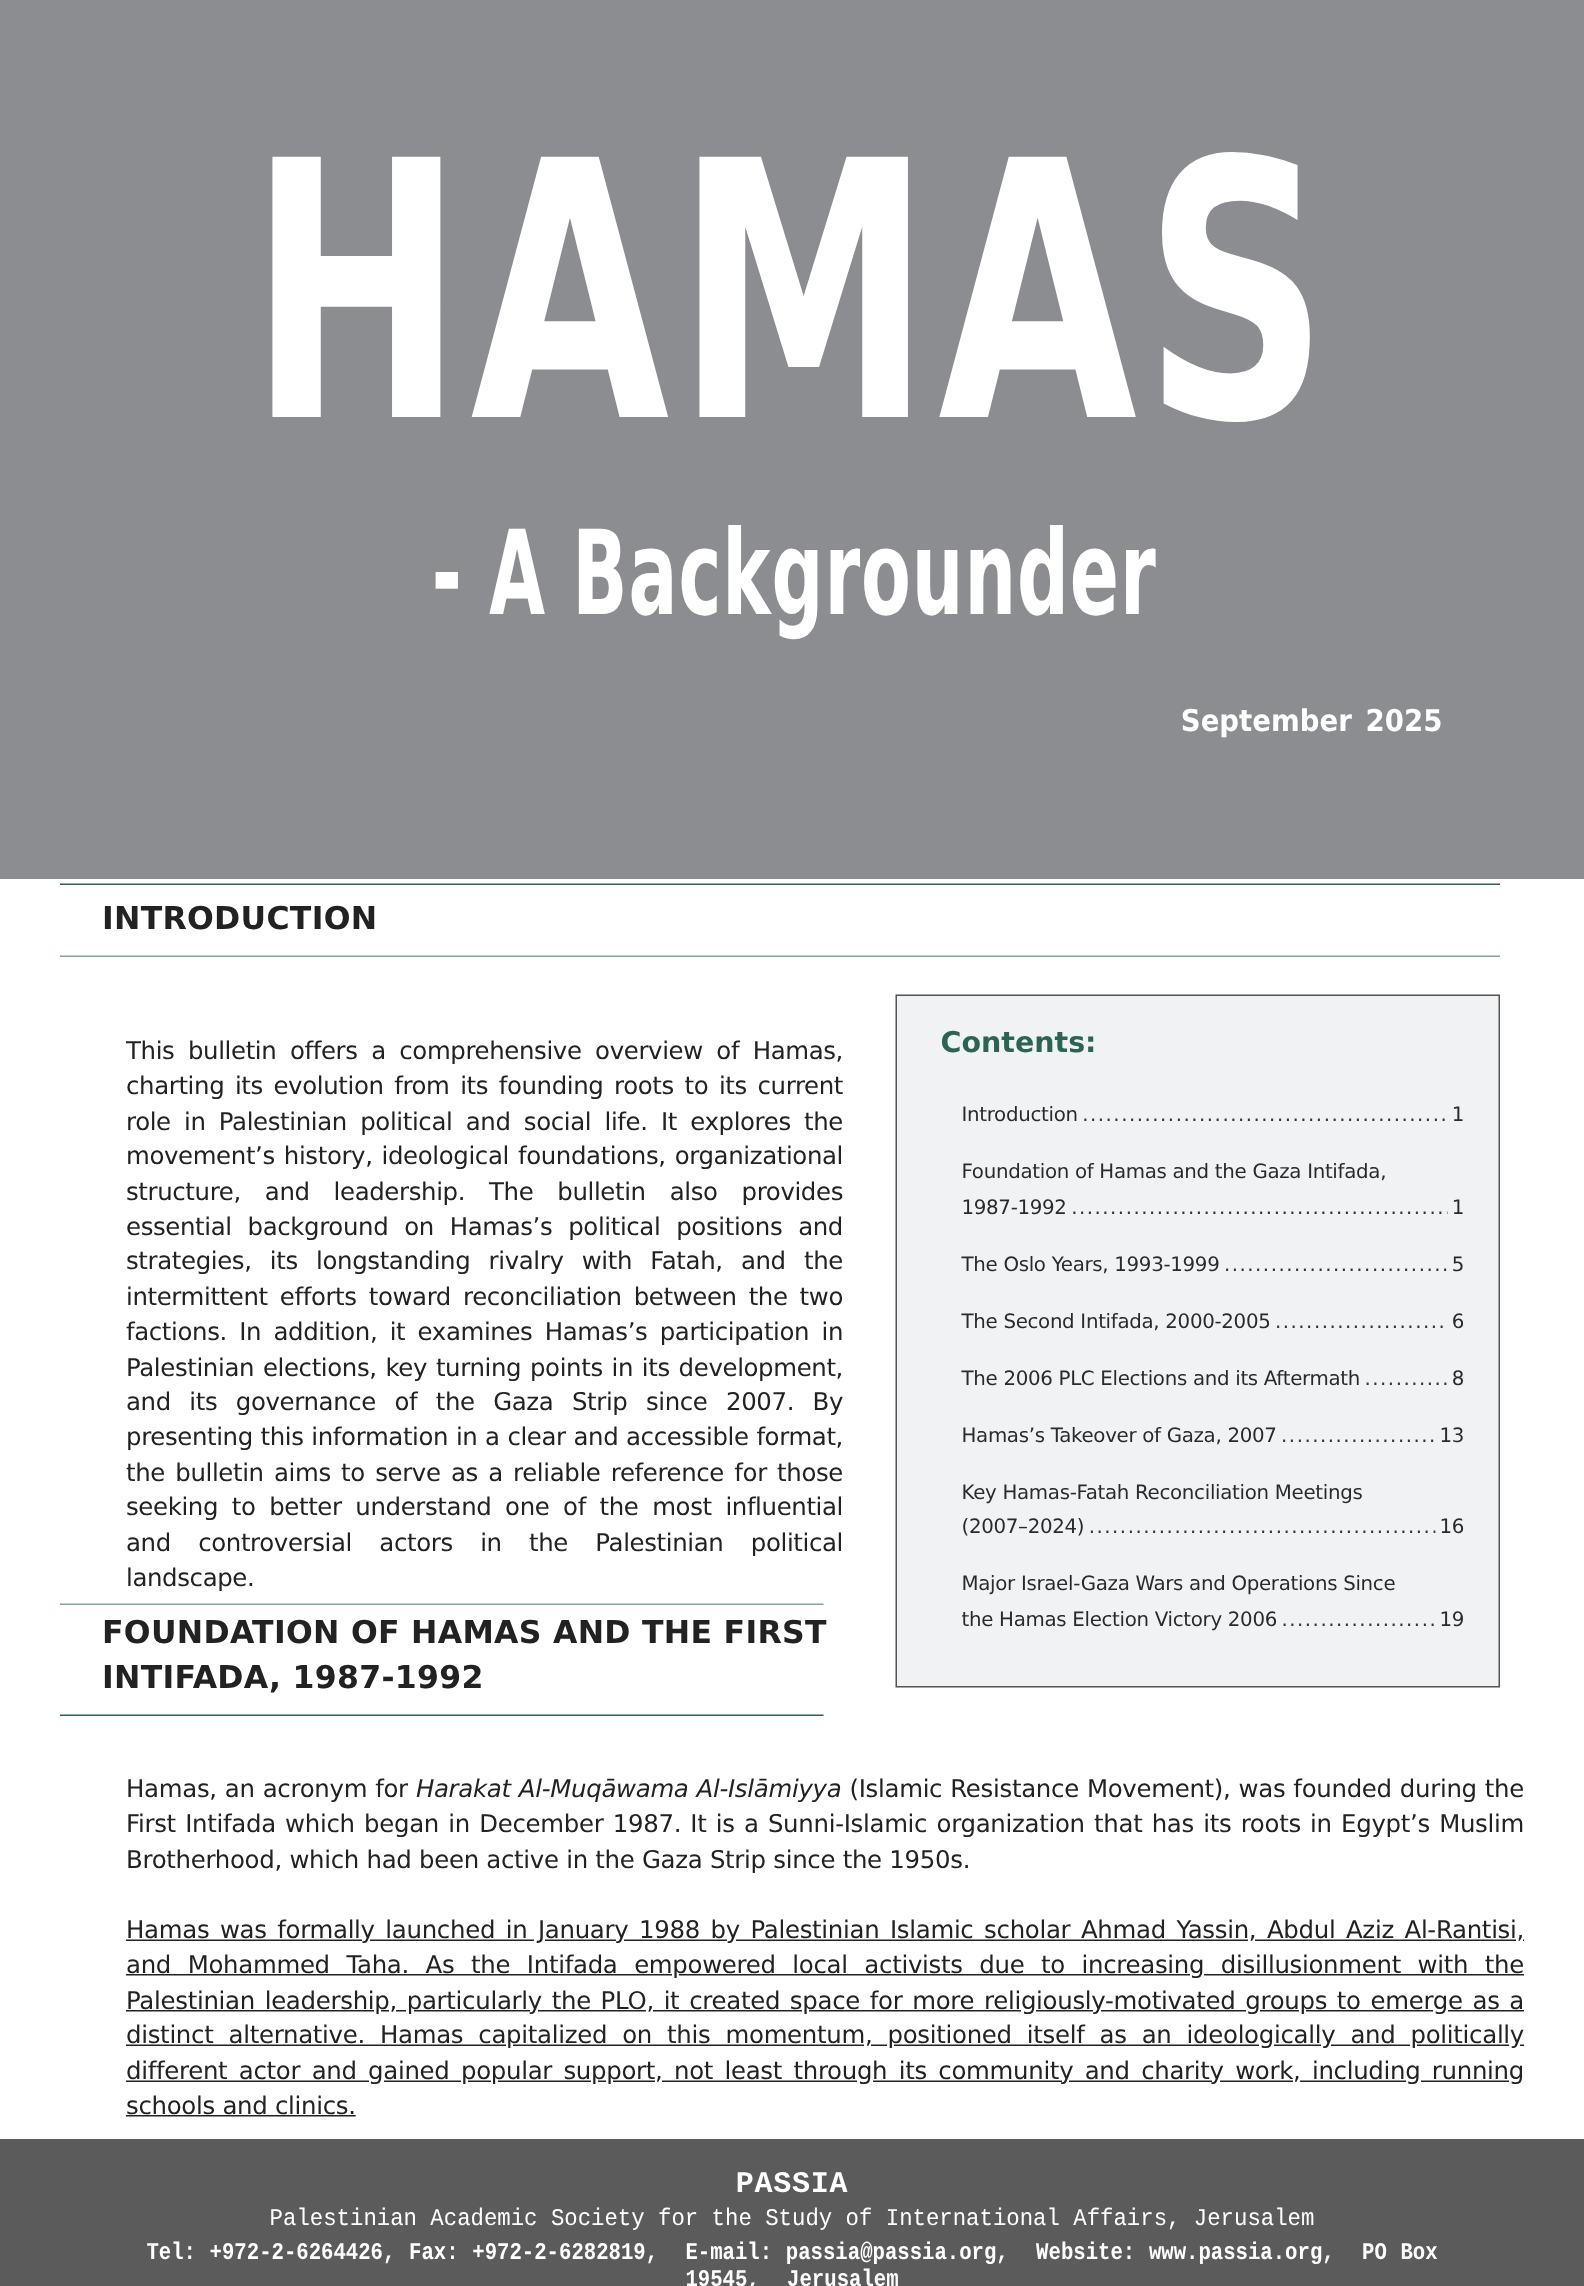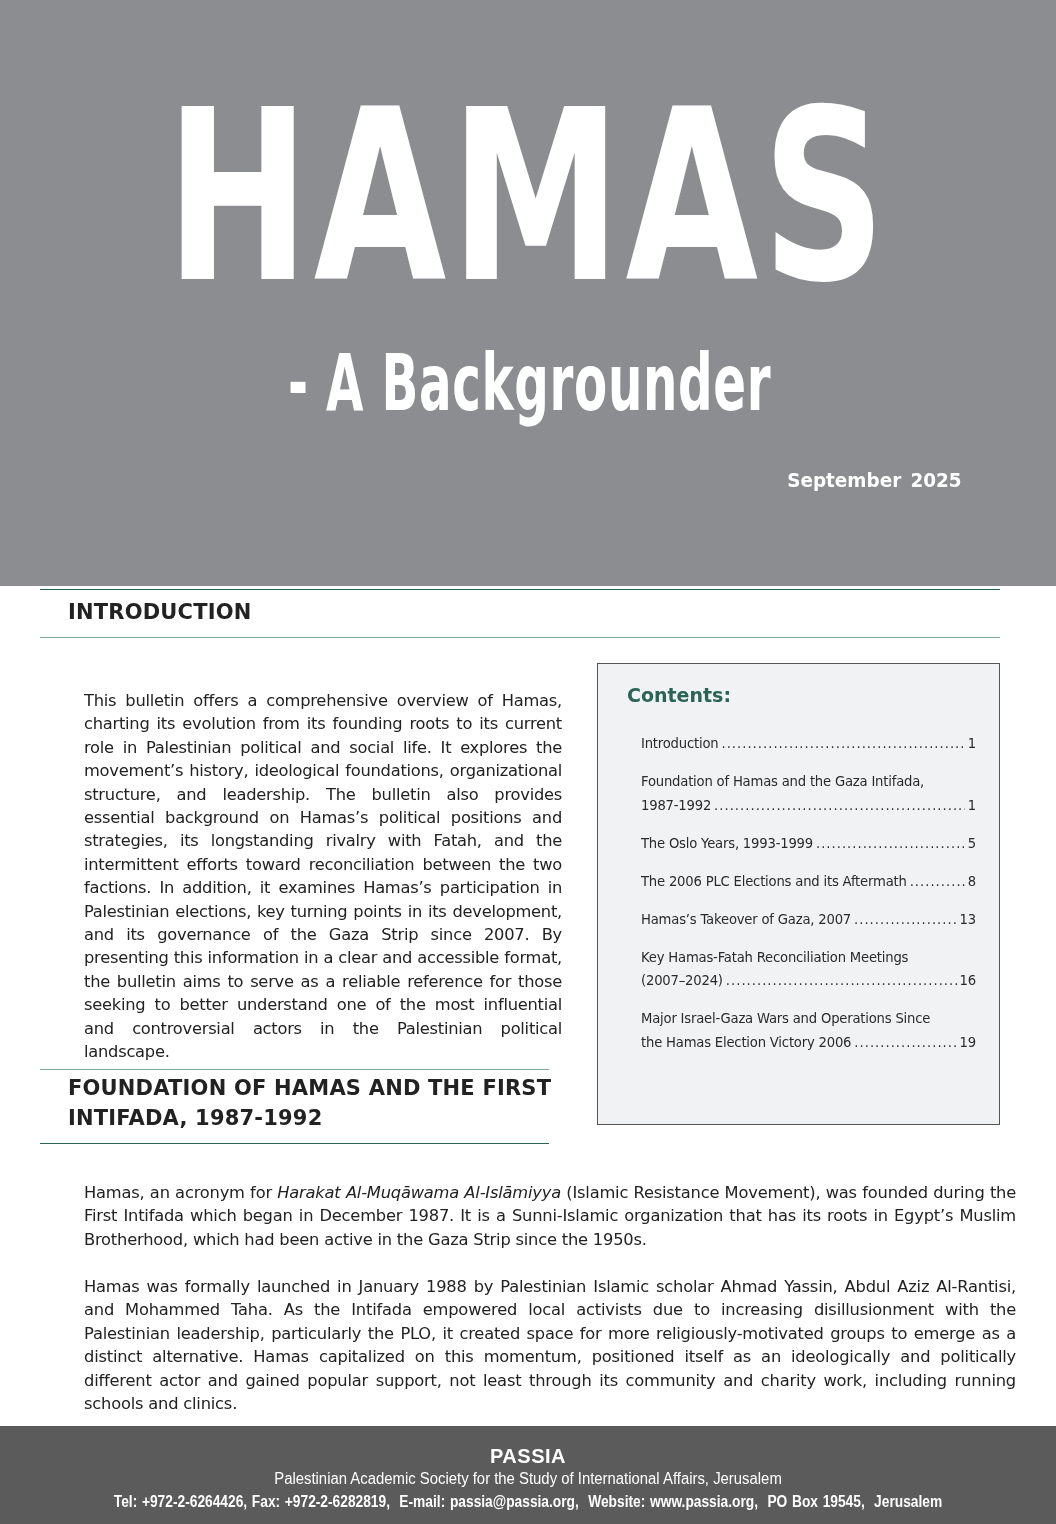--- a/index.html
+++ b/index.html
@@ -41,21 +41,21 @@
     color: #222222; letter-spacing: 0.2px; line-height: 30px;
   }
 
   .body-text {
     position: absolute; margin: 16px;
     font-family: "DejaVu Sans", sans-serif; font-size: 16.3px; line-height: 23.4px;
     text-align: justify; color: #222222;
   }
   .intro-text { left: 68px; top: 673px; width: 478px; letter-spacing: -0.25px; }
   .para1 { left: 68px; top: 1165px; width: 932px; letter-spacing: -0.2px; }
-  .para2 { left: 68px; top: 1259px; width: 932px; letter-spacing: -0.2px; }
+  .para2 { left: 68px; top: 1259px; width: 932px; letter-spacing: -0.2px; text-decoration: underline; }
 
   .toc-box {
     position: absolute; left: 597px; top: 663px; width: 401px; height: 460px;
     background: #f1f2f4; border: 1.5px solid #555555;
   }
   .toc-title {
     position: absolute; left: 29px; top: 20px; margin: 0;
     font-family: "DejaVu Sans", sans-serif; font-weight: bold; font-size: 19px;
     color: #2b6454;
   }
@@ -66,21 +66,21 @@
   }
   .toc-line { display: flex; align-items: baseline; white-space: nowrap; }
   .toc-line .toc-label { flex: 0 0 auto; }
   .toc-line .toc-dots { flex: 1 1 auto; overflow: hidden; margin: 0 3px; letter-spacing: 1px; color: #333333; }
   .toc-line .toc-dots::before { content: "........................................................................................................................................"; }
   .toc-line .toc-page { flex: 0 0 auto; }
 
   .footer {
     position: absolute; left: 0; top: 1426px; width: 1056px; height: 98px;
     background: #5b5b5b; color: #ffffff; text-align: center;
-    font-family: Liberation Sans, sans-serif;
+    font-family: Liberation Mono, monospace;
   }
   .footer-org { position: absolute; top: 19px; width: 100%; font-weight: bold; font-size: 20px; letter-spacing: 0.5px; }
   .footer-name { position: absolute; top: 44px; width: 100%; font-size: 16px; transform: scaleX(0.93); }
   .footer-contact { position: absolute; top: 67px; width: 100%; font-size: 16px; font-weight: bold; transform: scaleX(0.86); word-spacing: 1px; }
   .footer-contact span { margin: 0; }
 </style>
 </head>
 <body>
 
 <div class="cover">
@@ -111,20 +111,27 @@
           <span class="toc-label">1987-1992</span>
           <span class="toc-dots"></span>
           <span class="toc-page">1</span>
         </div>
       </li>
       <li class="toc-item">
         <div class="toc-line">
           <span class="toc-label">The Oslo Years, 1993-1999</span>
           <span class="toc-dots"></span>
           <span class="toc-page">5</span>
+        </div>
+      </li>
+      <li class="toc-item">
+        <div class="toc-line">
+          <span class="toc-label">The Second Intifada, 2000-2005</span>
+          <span class="toc-dots"></span>
+          <span class="toc-page">6</span>
         </div>
       </li>
       <li class="toc-item">
         <div class="toc-line">
           <span class="toc-label">The 2006 PLC Elections and its Aftermath</span>
           <span class="toc-dots"></span>
           <span class="toc-page">8</span>
         </div>
       </li>
       <li class="toc-item">

